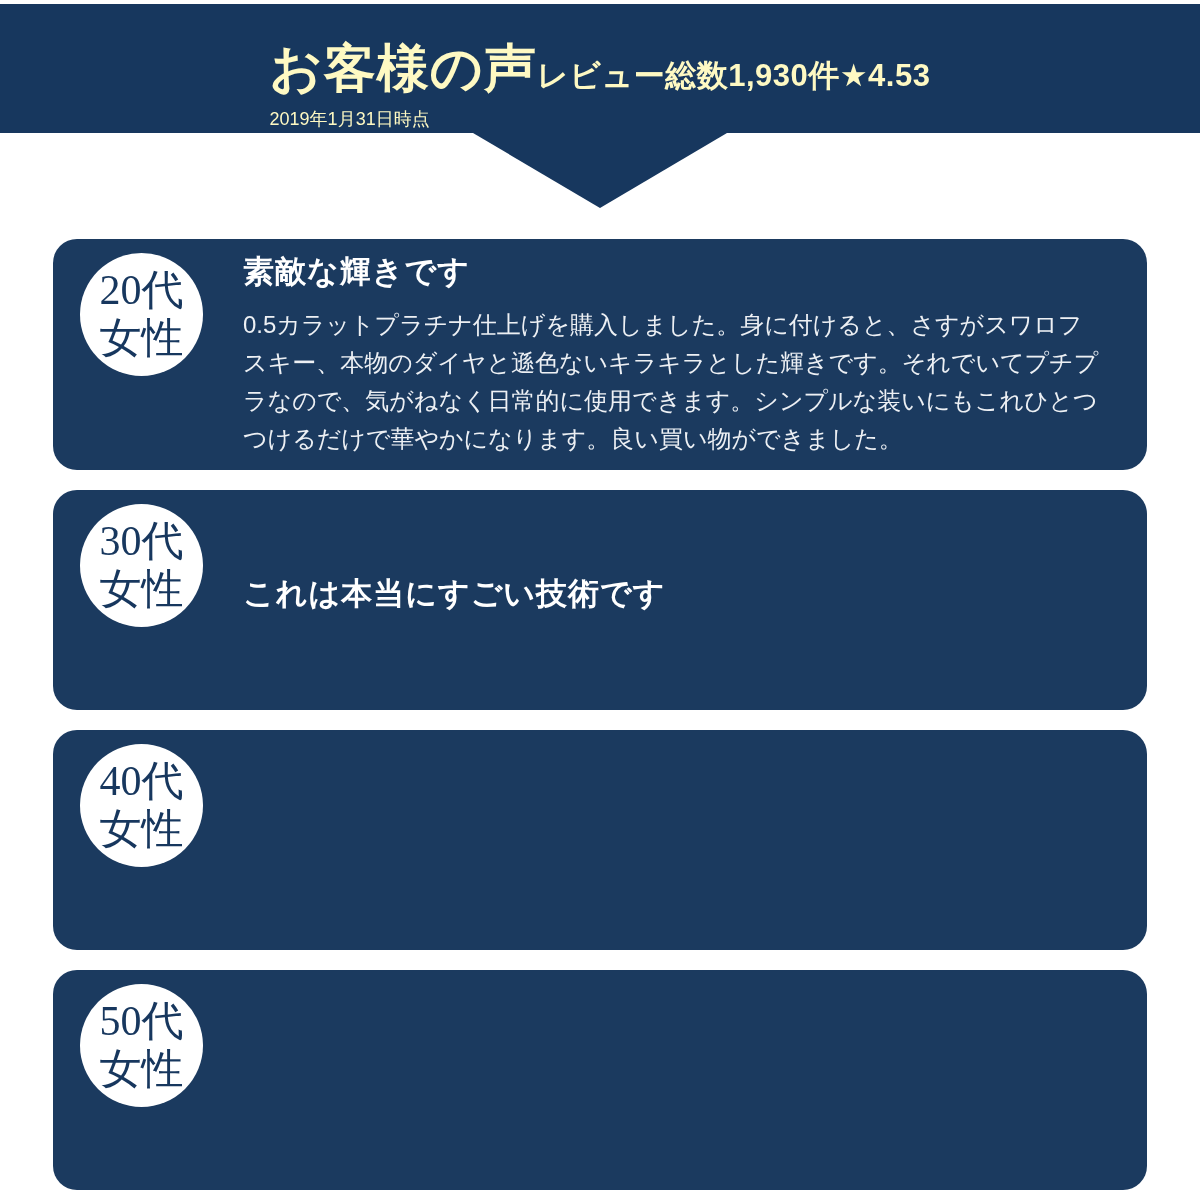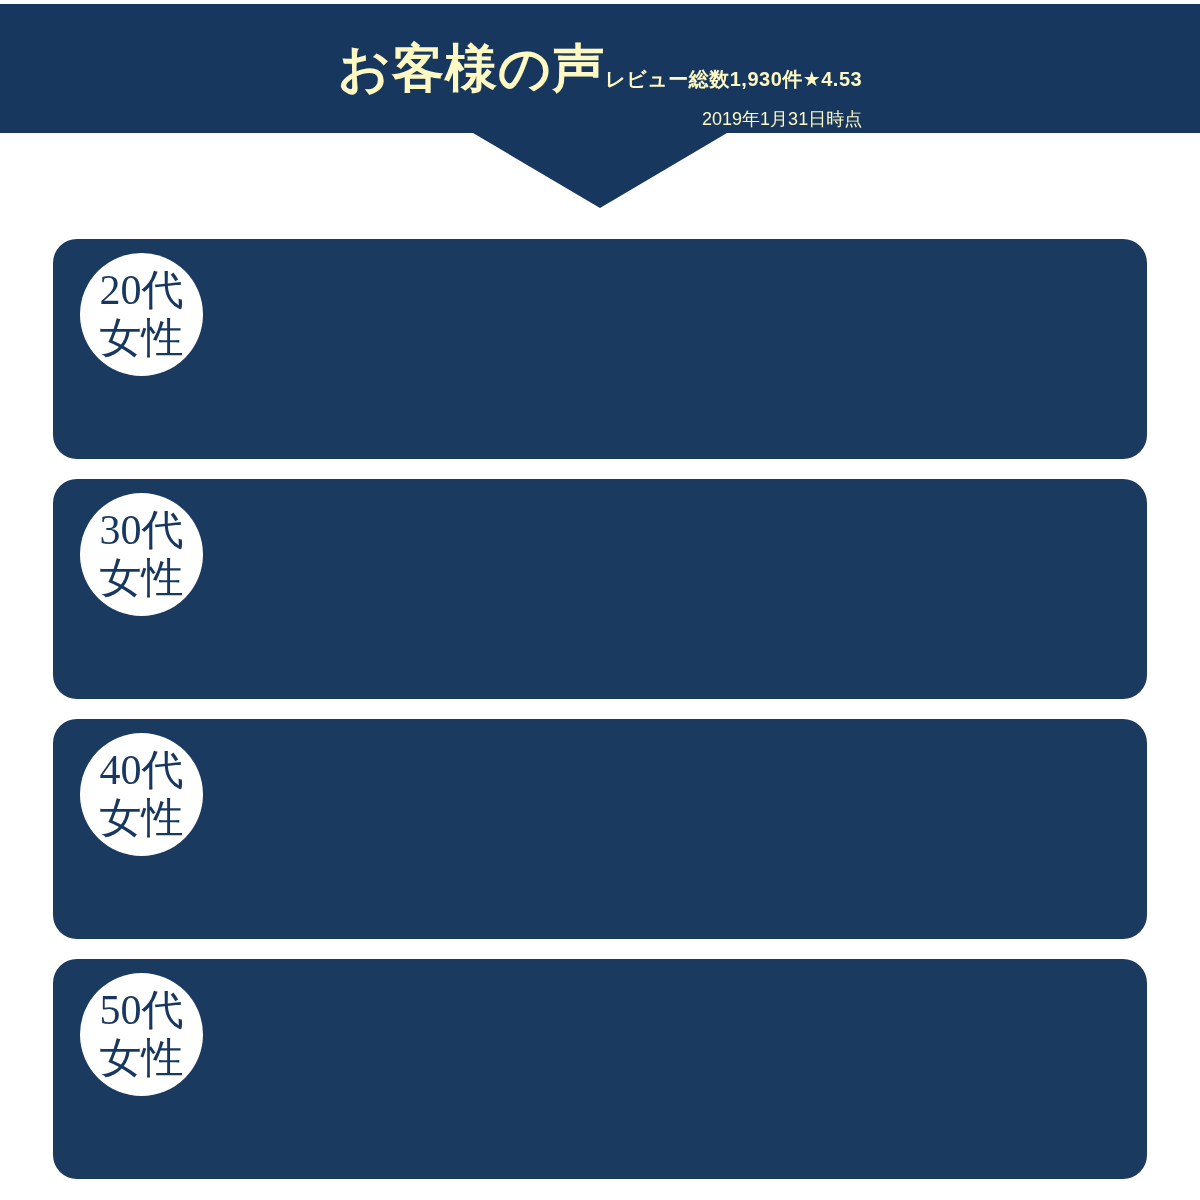--- a/index.html
+++ b/index.html
@@ -29,27 +29,27 @@
     display: flex;
     align-items: baseline;
     white-space: nowrap;
   }
   .header-title {
     font-size: 52px;
     font-weight: 700;
     letter-spacing: 1px;
   }
   .header-summary {
-    font-size: 20px;
+    font-size: 31px;
     font-weight: 700;
     letter-spacing: 0.5px;
     text-align: center;
   }
   .header-date {
-    text-align: right;
+    text-align: left;
     font-size: 18px;
     margin-top: 3px;
   }
 
   
   .arrow-down {
     width: 0;
     height: 0;
     margin: 0 auto;
     border-left: 127px solid transparent;
@@ -126,28 +126,33 @@
 
 <div class="arrow-down"></div>
 
 <main class="reviews">
 
   <section class="card">
     <div class="avatar-circle">
       <span>20代</span>
       <span>女性</span>
     </div>
+    <div class="card-text">
+      <h2 class="review-title">素敵な輝きです</h2>
+      <p class="review-body">0.5カラットプラチナ仕上げを購入しました。身に付けると、さすがスワロフスキー、本物のダイヤと遜色ないキラキラとした輝きです。それでいてプチプラなので、気がねなく日常的に使用できます。シンプルな装いにもこれひとつつけるだけで華やかになります。良い買い物ができました。</p>
+    </div>
   </section>
 
   <section class="card">
     <div class="avatar-circle">
       <span>30代</span>
       <span>女性</span>
     </div>
     <div class="card-text">
+      <h2 class="review-title">これは本当にすごい技術です</h2>
     </div>
   </section>
 
   <section class="card">
     <div class="avatar-circle">
       <span>40代</span>
       <span>女性</span>
     </div>
   </section>
 

